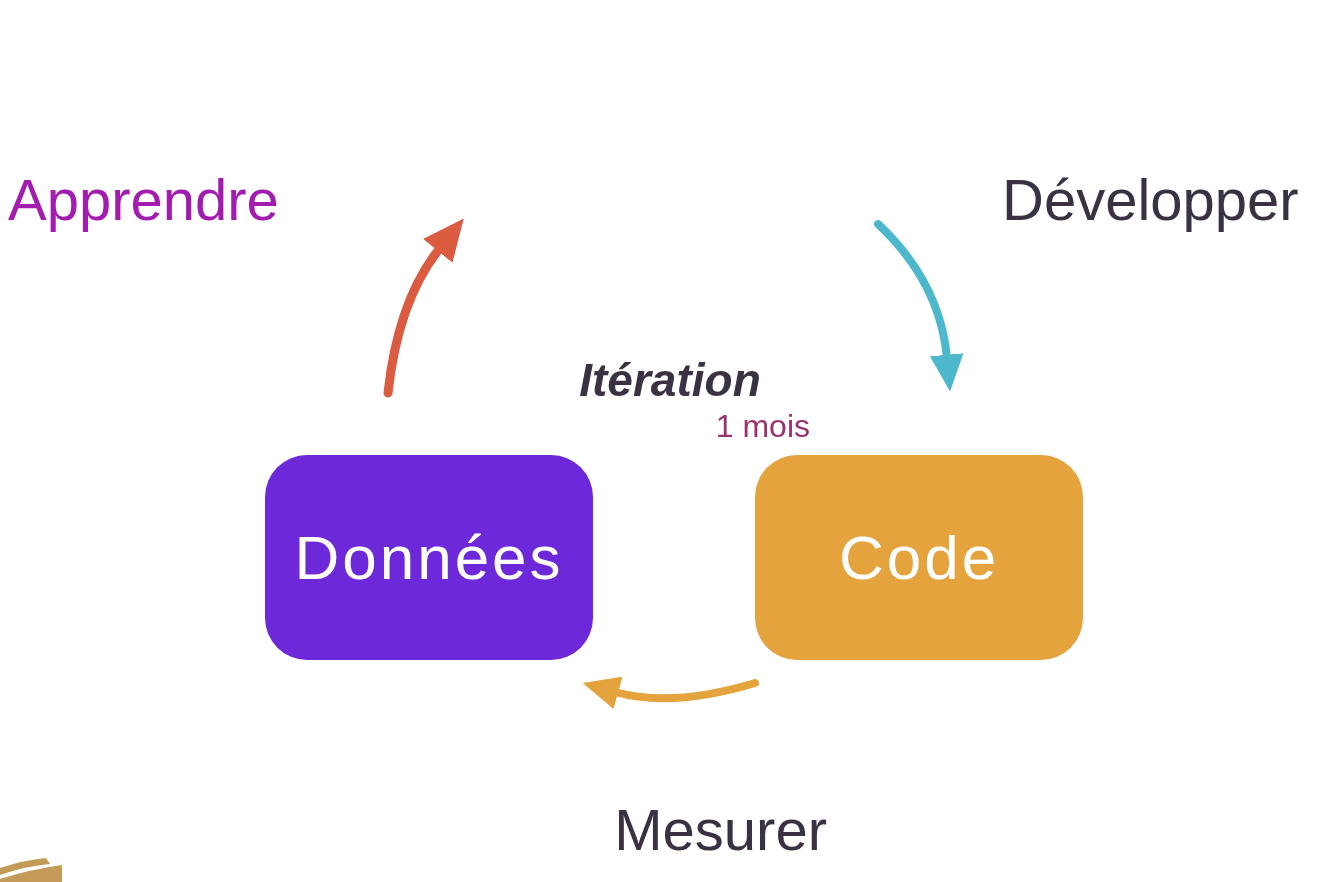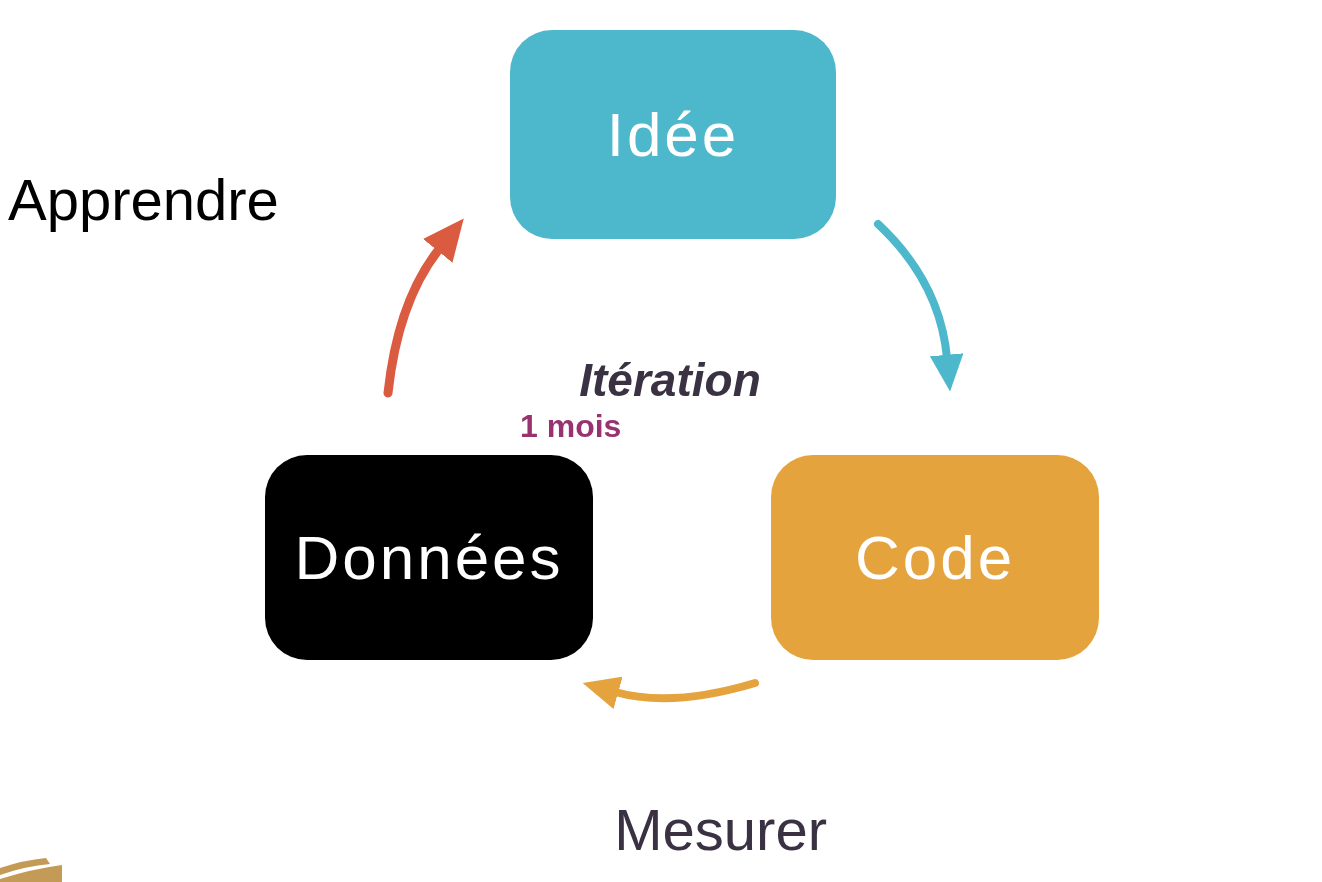--- a/index.html
+++ b/index.html
@@ -26,21 +26,21 @@
     color: #ffffff;
   }
   .node-label {
     font-size: 62px;
     font-weight: 400;
     letter-spacing: 3px;
     color: #ffffff;
   }
   .node-idee    { left: 510px; top: 30px;  width: 326px; height: 209px; }
   .node-donnees { left: 265px; top: 455px; width: 328px; height: 205px; }
-  .node-code    { left: 755px; top: 455px; width: 328px; height: 205px; margin-left: 16px; }
+  .node-code    { left: 755px; top: 455px; width: 328px; height: 205px; }
 
   .edge-label {
     position: absolute;
     font-size: 58px;
     font-weight: 400;
     white-space: nowrap;
     line-height: 1.1;
   }
   .label-apprendre  { left: 8px;    top: 168px; }
   .label-developper { left: 1002px; top: 168px; }
@@ -50,23 +50,23 @@
     position: absolute;
     left: 520px; top: 356px; width: 300px;
     text-align: center;
     font-size: 46px;
     font-weight: 700;
     line-height: 1.05;
   }
   .center-subtitle {
     position: absolute;
     left: 520px; top: 410px; width: 290px;
-    text-align: left;
+    text-align: right;
     font-size: 32px;
-    font-weight: 700;
+    font-weight: 400;
     line-height: 1.05;
   }
   .corner-logo {
     position: absolute;
     left: 0; bottom: 0;
     width: 66px; height: 24px;
   }
 </style>
 </head>
 <body>
@@ -86,34 +86,32 @@
       </marker>
     </defs>
 
     <path d="M 878 224 Q 940 282 947 358" fill="none" stroke-width="8" stroke-linecap="round" marker-end="url(#head-develop)" stroke="#4db7cc"></path>
 
     <path d="M 755 683 Q 672 708 615 692" fill="none" stroke-width="8" stroke-linecap="round" marker-end="url(#head-mesurer)" stroke="#e5a33e"></path>
 
     <path d="M 388 393 Q 398 300 440 248" fill="none" stroke-width="9" stroke-linecap="round" marker-end="url(#head-apprendre)" stroke="#db5b41"></path>
   </svg>
 
-  <div class="node node-idee" style="background: rgb(77, 183, 204);">
-    <span class="node-label">Idée</span>
-  </div>
 
   <div class="node node-code" style="background: rgb(229, 163, 62);">
     <span class="node-label">Code</span>
   </div>
 
-  <div class="node node-donnees" style="background: #000000;">
+  <div class="node node-donnees" style="background: #6d28d9;">
     <span class="node-label">Données</span>
   </div>
 
-  <div class="edge-label label-apprendre" style="color: #000000; text-align: center;">Apprendre</div>
+  <div class="edge-label label-apprendre" style="color: #a21caf; text-align: center;">Apprendre</div>
 
+  <div class="edge-label label-developper" style="color: rgb(58, 49, 66);">Développer</div>
 
   <div class="edge-label label-mesurer" style="color: rgb(58, 49, 66);">Mesurer</div>
 
   <div class="center-title" style="color: rgb(58, 49, 66); font-style: italic;">Itération</div>
 
   <div class="center-subtitle" style="color: rgb(153, 51, 112);">1 mois</div>
 
   <svg class="corner-logo" viewBox="0 0 66 24">
     <path d="M0,10 Q 24,2 46,0 L 50,6 Q 26,8 0,17 Z" fill="#c39a56"></path>
     <path d="M0,21 Q 32,11 62,7 L 62,24 L 0,24 Z" fill="#c39a56"></path>

